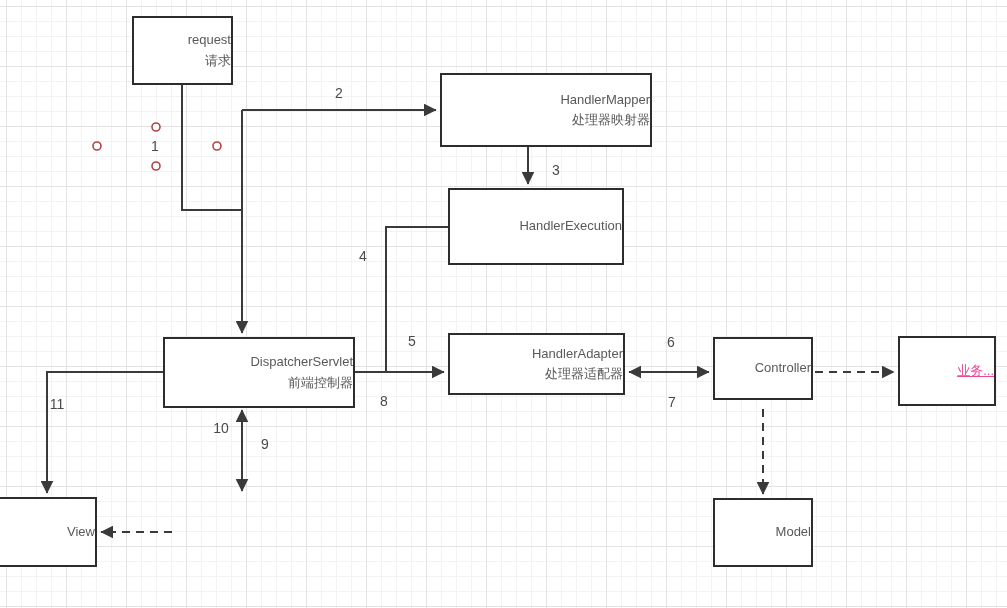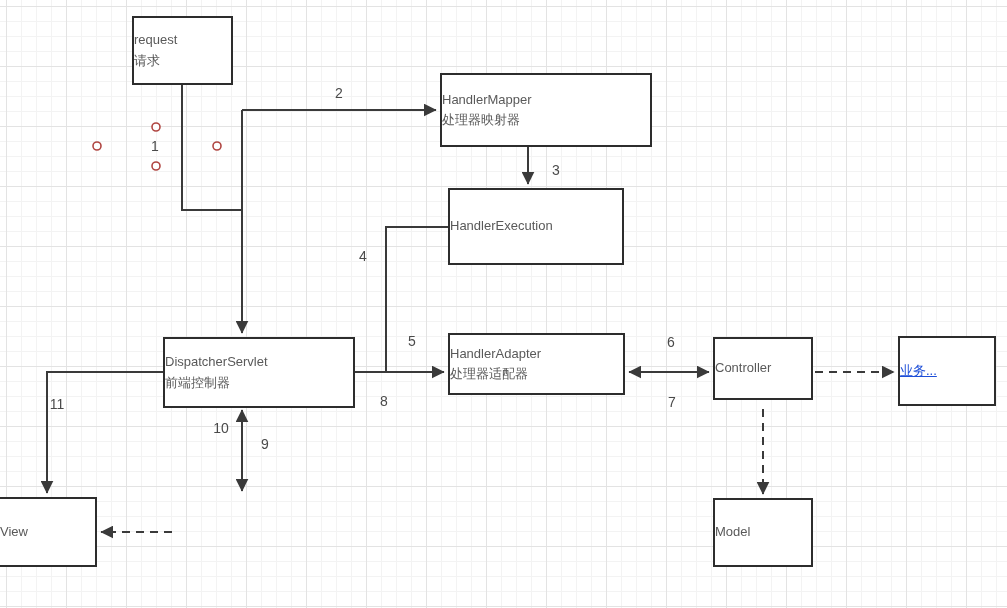--- a/index.html
+++ b/index.html
@@ -20,28 +20,28 @@
   }
 
   .edges { position:absolute; left:0; top:0; width:1007px; height:608px; }
 
   .node {
     position:absolute;
     box-sizing:border-box;
     background:#ffffff;
     border:2.5px solid #2d2d2d;
     display:flex; flex-direction:column;
-    align-items:flex-start; justify-content:center;
+    align-items:flex-end; justify-content:center;
     text-align:center;
     color:#595959;
     font-size:13px;
     line-height:1.55;
   }
   .node .sub { display:block; }
-  .node .muted { color:#1d4ed8; text-decoration:underline; }
+  .node .muted { color:#ec4899; text-decoration:underline; }
 
   .edge-label {
     position:absolute;
     transform:translate(-50%,-50%);
     font-size:14px;
     color:#4a4a4a;
     background:transparent;
     white-space:nowrap;
   }
 </style>

